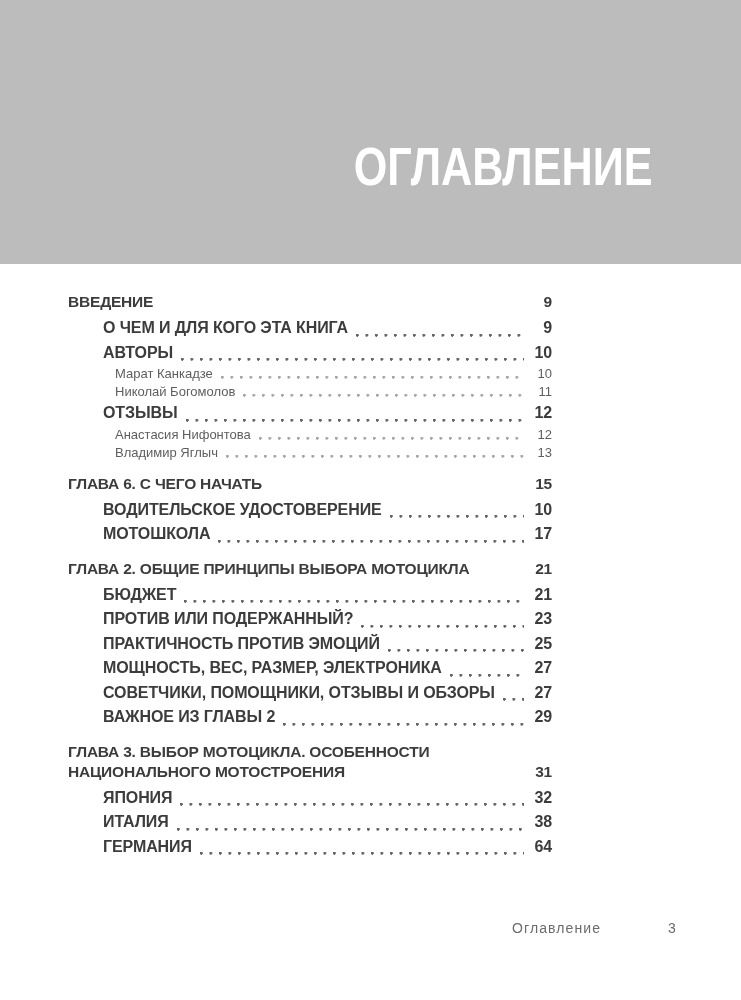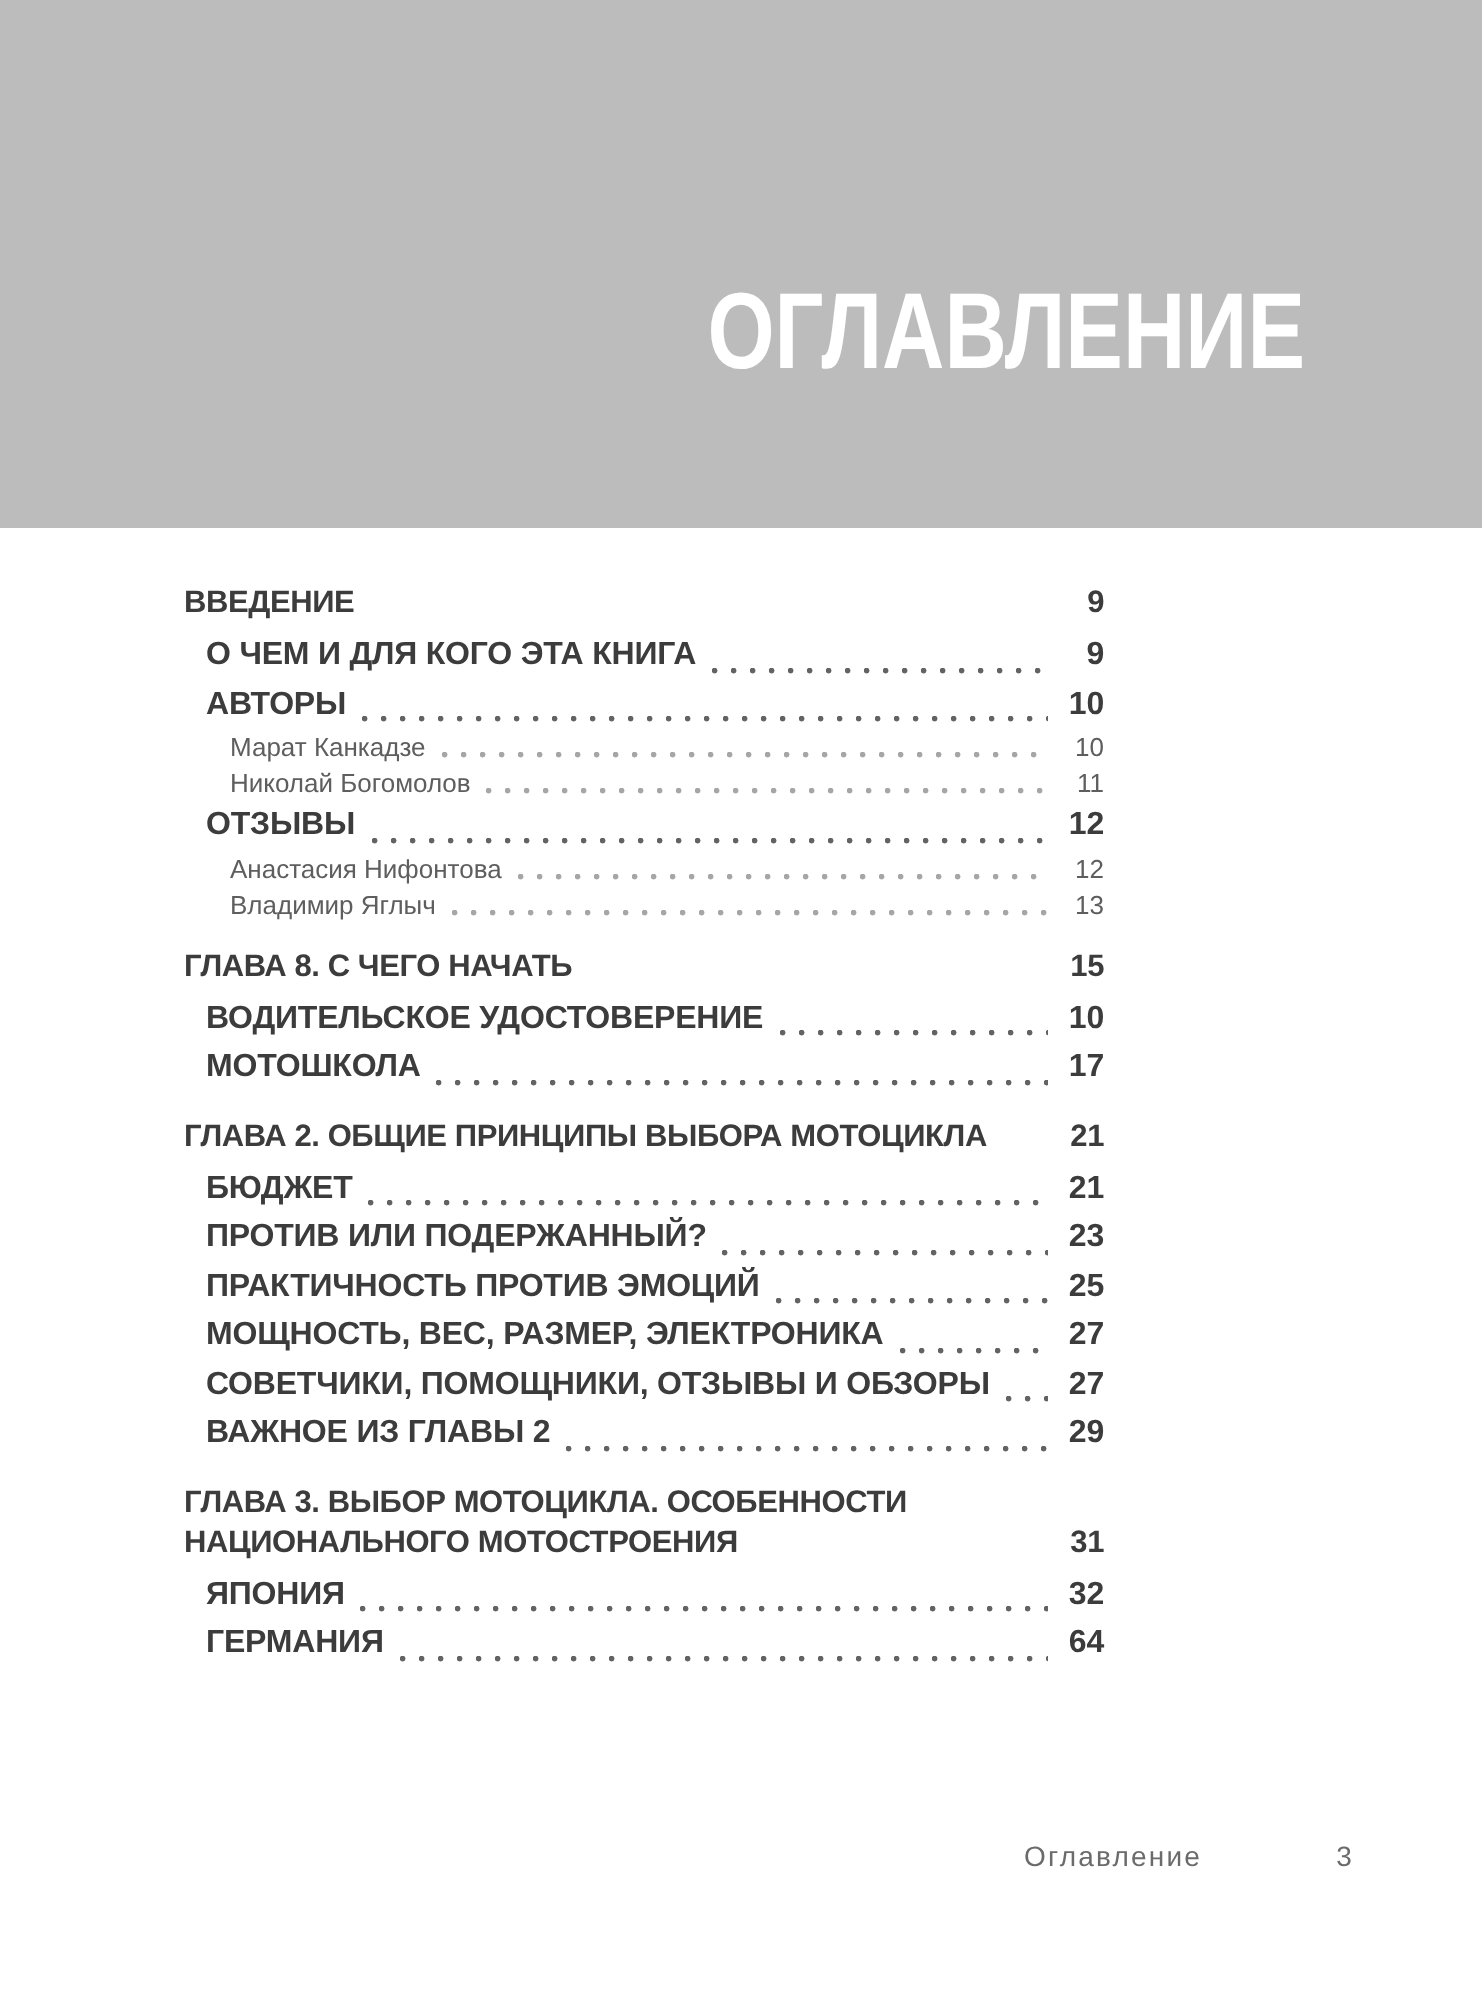--- a/index.html
+++ b/index.html
@@ -56,21 +56,20 @@
   }
 
   .lvl0 {
     font-weight: bold;
     font-size: 15.5px;
     line-height: 20px;
     letter-spacing: -0.2px;
     margin-top: 12px;
     margin-bottom: 4px;
     align-items: flex-end;
-    margin-left: 24px;
   }
   .lvl0:first-child { margin-top: 8px; }
   .lvl0 .label { max-width: 462px; }
   .lvl0 .pnum { margin-left: auto; }
 
   .lvl1 {
     font-weight: bold;
     font-size: 16px;
     line-height: 24.5px;
     letter-spacing: -0.1px;
@@ -157,21 +156,21 @@
         <span class="label">Анастасия Нифонтова</span>
         <span class="dots"></span>
         <span class="pnum">12</span>
       </div>
       <div class="row lvl2">
         <span class="label">Владимир Яглыч</span>
         <span class="dots"></span>
         <span class="pnum">13</span>
       </div>
       <div class="row lvl0">
-        <span class="label">ГЛАВА 8. С ЧЕГО НАЧАТЬ</span>
+        <span class="label">ГЛАВА 6. С ЧЕГО НАЧАТЬ</span>
         <span class="pnum">15</span>
       </div>
       <div class="row lvl1">
         <span class="label">ВОДИТЕЛЬСКОЕ УДОСТОВЕРЕНИЕ</span>
         <span class="dots"></span>
         <span class="pnum">10</span>
       </div>
       <div class="row lvl1">
         <span class="label">МОТОШКОЛА</span>
         <span class="dots"></span>
@@ -212,20 +211,25 @@
         <span class="pnum">29</span>
       </div>
       <div class="row lvl0">
         <span class="label">ГЛАВА 3. ВЫБОР МОТОЦИКЛА. ОСОБЕННОСТИ НАЦИОНАЛЬНОГО МОТОСТРОЕНИЯ</span>
         <span class="pnum">31</span>
       </div>
       <div class="row lvl1">
         <span class="label">ЯПОНИЯ</span>
         <span class="dots"></span>
         <span class="pnum">32</span>
+      </div>
+      <div class="row lvl1">
+        <span class="label">ИТАЛИЯ</span>
+        <span class="dots"></span>
+        <span class="pnum">38</span>
       </div>
       <div class="row lvl1">
         <span class="label">ГЕРМАНИЯ</span>
         <span class="dots"></span>
         <span class="pnum">64</span>
       </div>
     </main>
 
   <footer class="footer">
     <span>Оглавление</span>

